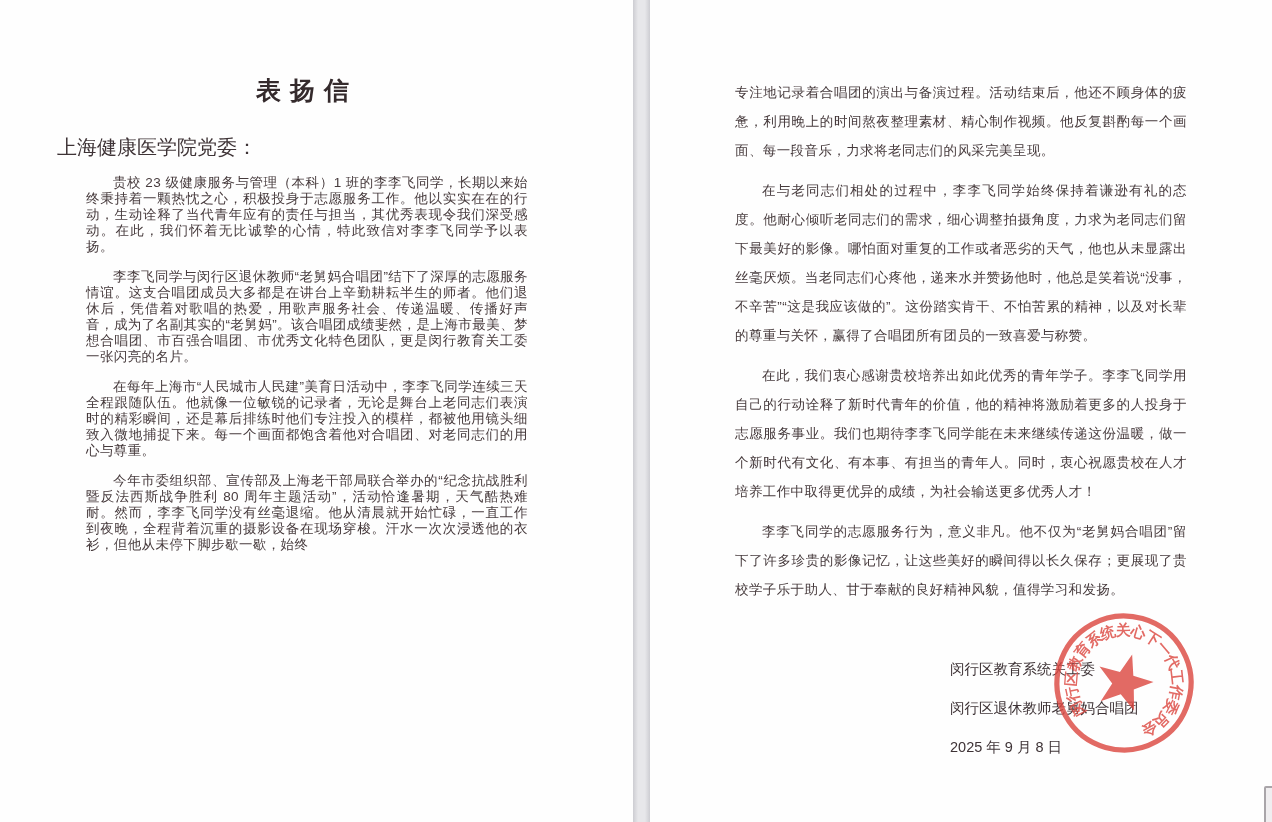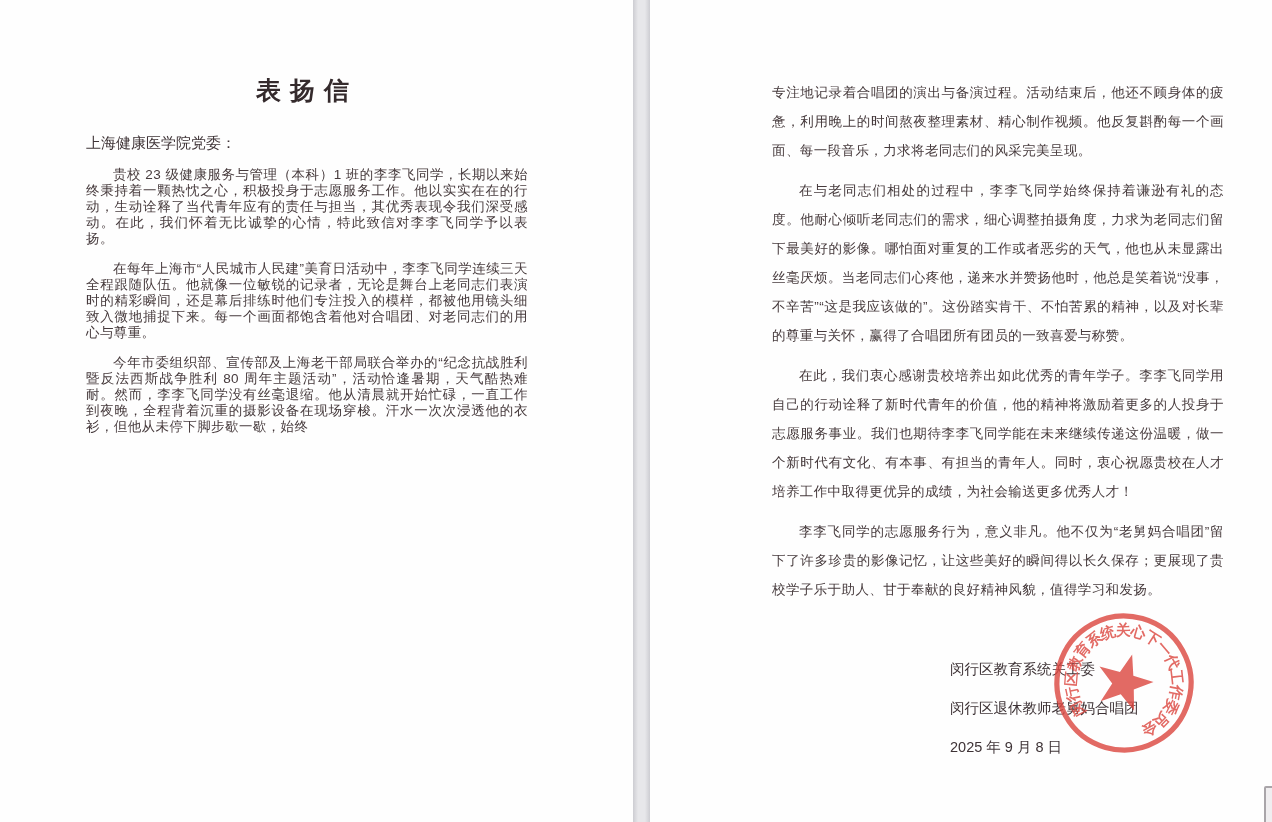--- a/index.html
+++ b/index.html
@@ -14,40 +14,40 @@
   }
   .page {
     position: absolute;
     top: 0;
     height: 822px;
     background: #fefefe;
     overflow: hidden;
     box-sizing: border-box;
   }
   .page-left  { left: 0;     width: 633px; }
-  .page-right { left: 650px; width: 622px; padding-left: 37px; }
+  .page-right { left: 650px; width: 622px; }
   .page-divider {
     position: absolute;
     left: 633px; top: 0;
     width: 17px; height: 822px;
     background: linear-gradient(to right, #cdcdd2, #e7e7ea 30%, #e7e7ea 70%, #cdcdd2);
   }
   .title {
     width: 442px;
     margin: 74px 0 0 86px;
     text-align: center;
     font-size: 25px;
     font-weight: bold;
     letter-spacing: 9px;
     color: #342a2c;
   }
   .salutation {
     width: 442px;
-    margin: 27px 0 0 86px;
-    font-size: 15px;
+    margin: 27px 0 0 57px;
+    font-size: 20px;
     color: #3e3336;
   }
   .paragraphs { margin: 0 0 0 86px; width: 442px; }
   .paragraphs p {
     font-size: 13.5px;
     line-height: 16px;
     letter-spacing: 0.4px;
     text-align: justify;
     text-indent: 2em;
     margin: 14px 0 0 0;
@@ -91,20 +91,21 @@
 </head>
 <body>
 
 <div class="viewport">
 
   <section class="page page-left">
     <h1 class="title">表扬信</h1>
     <p class="salutation">上海健康医学院党委：</p>
     <div class="paragraphs">
         <p>贵校 23 级健康服务与管理（本科）1 班的李李飞同学，长期以来始终秉持着一颗热忱之心，积极投身于志愿服务工作。他以实实在在的行动，生动诠释了当代青年应有的责任与担当，其优秀表现令我们深受感动。在此，我们怀着无比诚挚的心情，特此致信对李李飞同学予以表扬。</p>
+        <p>李李飞同学与闵行区退休教师“老舅妈合唱团”结下了深厚的志愿服务情谊。这支合唱团成员大多都是在讲台上辛勤耕耘半生的师者。他们退休后，凭借着对歌唱的热爱，用歌声服务社会、传递温暖、传播好声音，成为了名副其实的“老舅妈”。该合唱团成绩斐然，是上海市最美、梦想合唱团、市百强合唱团、市优秀文化特色团队，更是闵行教育关工委一张闪亮的名片。</p>
         <p>在每年上海市“人民城市人民建”美育日活动中，李李飞同学连续三天全程跟随队伍。他就像一位敏锐的记录者，无论是舞台上老同志们表演时的精彩瞬间，还是幕后排练时他们专注投入的模样，都被他用镜头细致入微地捕捉下来。每一个画面都饱含着他对合唱团、对老同志们的用心与尊重。</p>
         <p>今年市委组织部、宣传部及上海老干部局联合举办的“纪念抗战胜利暨反法西斯战争胜利 80 周年主题活动”，活动恰逢暑期，天气酷热难耐。然而，李李飞同学没有丝毫退缩。他从清晨就开始忙碌，一直工作到夜晚，全程背着沉重的摄影设备在现场穿梭。汗水一次次浸透他的衣衫，但他从未停下脚步歇一歇，始终</p>
       </div>
   </section>
 
   <div class="page-divider"></div>
 
   <section class="page page-right">
     <div class="paragraphs">
         <p class="no-indent">专注地记录着合唱团的演出与备演过程。活动结束后，他还不顾身体的疲惫，利用晚上的时间熬夜整理素材、精心制作视频。他反复斟酌每一个画面、每一段音乐，力求将老同志们的风采完美呈现。</p>

